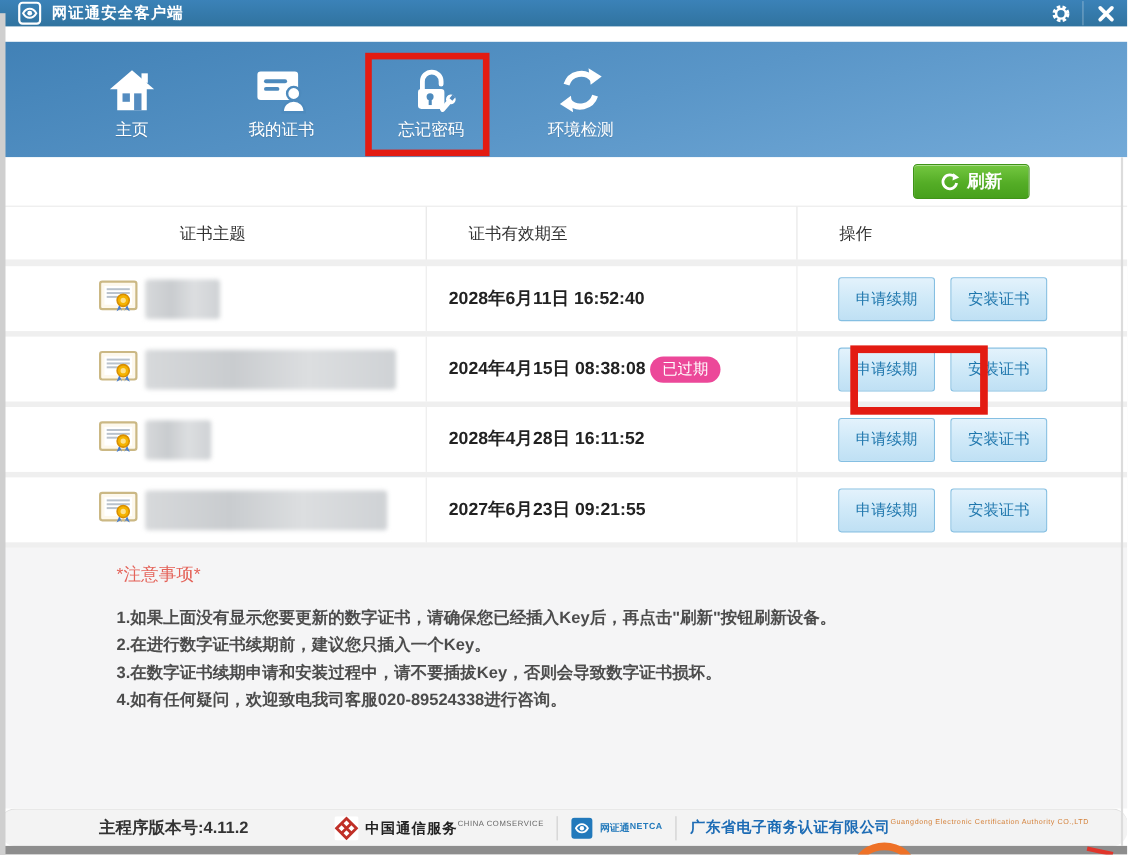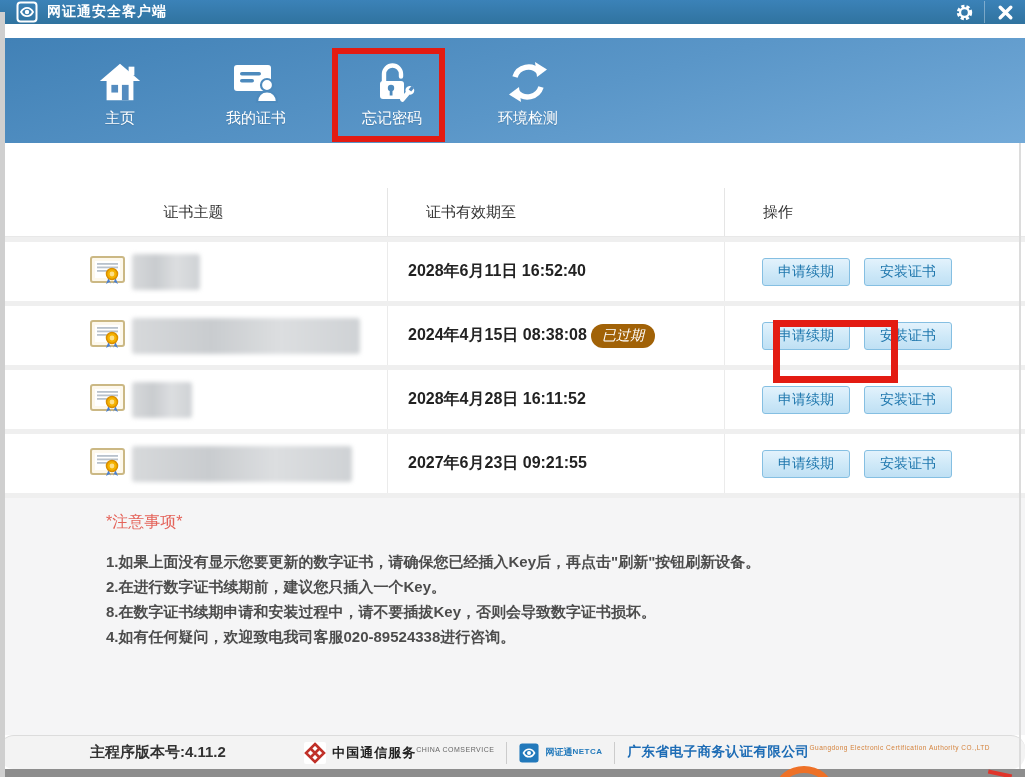--- a/index.html
+++ b/index.html
@@ -52,22 +52,22 @@
   .thead .c3{padding-left:38px;}
   .tbody{position:absolute;left:0;top:237px;width:100%;height:256px;background:#efefef;padding-top:5px;box-sizing:content-box;}
   .trow{height:59px;background:#fff;margin-bottom:5px;display:flex;position:relative;}
   .trow .c1{padding-left:90px;border-right:1px solid #ebebeb;}
   .trow .c2{padding-left:20px;border-right:1px solid #ebebeb;}
   .trow .c3{padding-left:37px;gap:14px;}
   .blur{height:36px;border-radius:3px;margin-left:6px;filter:blur(2px);
     background:linear-gradient(90deg,#d7d9db 0%,#c9cccf 35%,#dcdee0 65%,#cfd2d5 100%);}
   .date{font-size:16px;font-weight:600;color:#222;white-space:nowrap;}
   .badge{position:absolute;left:203px;top:50%;transform:translateY(-50%);
-    background:#a16207;color:#fff;font-size:14px;padding:3px 11px;border-radius:13px;white-space:nowrap;z-index:5;font-style:italic;}
-  .act{width:88px;height:28px;border-radius:3px;font-size:14px;color:#1f77ad;cursor:pointer;
+    background:#ec4899;color:#fff;font-size:14px;padding:3px 11px;border-radius:13px;white-space:nowrap;z-index:5;}
+  .act{width:88px;height:40px;border-radius:3px;font-size:14px;color:#1f77ad;cursor:pointer;
     background:linear-gradient(180deg,#e3f2fc 0%,#cfe9f8 50%,#bfe0f4 100%);
     border:1px solid #85bfe2;font-family:Liberation Sans, sans-serif;}
   .btnwrap{position:relative;display:inline-block;}
 
   
   .notes{position:absolute;left:4px;top:498px;width:100%;height:237px;background:#f5f5f6;
     box-sizing:border-box;padding:14px 40px 0 102px;}
   .notes-title{color:#e4635a;font-size:16px;margin-bottom:16px;}
   .note-line{color:#4c4c4c;font-size:15px;font-weight:bold;line-height:25px;}
 
@@ -172,20 +172,29 @@
           <polygon points="29,2 41,9.5 31,17" fill="#fff"></polygon>
           <path d="M35 27 A14 14 0 0 1 11 32" fill="none" stroke="#fff" stroke-width="5.5"></path>
           <polygon points="15,42 3,34.5 13,27" fill="#fff"></polygon>
         </svg>
       </span>
       <span class="nav-label">环境检测</span>
     </div>
     <div class="annot annot-tab"></div>
   </div>
 
+  <div class="toolbar">
+    <button class="refresh">
+      <svg width="17" height="17" viewBox="0 0 19 19">
+        <path d="M15 5 A7 7 0 1 0 16.4 10.5" fill="none" stroke="#fff" stroke-width="2.8"></path>
+        <polygon points="13,0.5 19,4.8 12.2,8" fill="#fff"></polygon>
+      </svg>
+      <span>刷新</span>
+    </button>
+  </div>
 
   <div class="thead">
     <div class="c1">证书主题</div>
     <div class="c2">证书有效期至</div>
     <div class="c3">操作</div>
   </div>
 
   <div class="tbody">
 
     <div class="trow">
@@ -295,21 +304,21 @@
         <button class="act">安装证书</button>
       </div>
     </div>
 
   </div>
 
   <div class="notes">
     <div class="notes-title">*注意事项*</div>
     <div class="note-line">1.如果上面没有显示您要更新的数字证书，请确保您已经插入Key后，再点击"刷新"按钮刷新设备。</div>
     <div class="note-line">2.在进行数字证书续期前，建议您只插入一个Key。</div>
-    <div class="note-line">8.在数字证书续期申请和安装过程中，请不要插拔Key，否则会导致数字证书损坏。</div>
+    <div class="note-line">3.在数字证书续期申请和安装过程中，请不要插拔Key，否则会导致数字证书损坏。</div>
     <div class="note-line">4.如有任何疑问，欢迎致电我司客服020-89524338进行咨询。</div>
   </div>
 
   <div class="footer">
     <span class="version">主程序版本号:4.11.2</span>
     <div class="logos">
       <div class="logo-block">
         <svg width="22" height="22" viewBox="0 0 22 22">
           <rect width="22" height="22" rx="2" fill="#fff"></rect>
           <g stroke="#c03028" stroke-width="2.6" fill="none">

